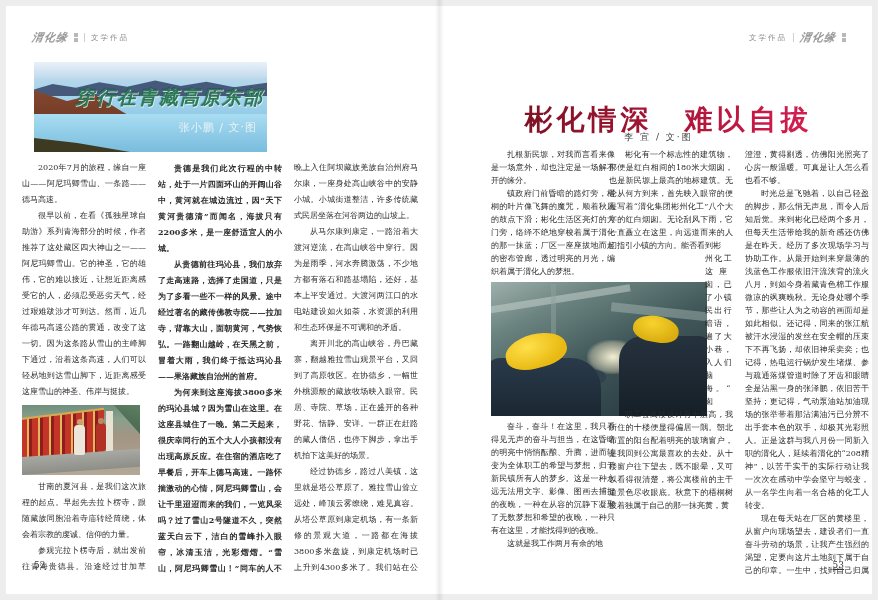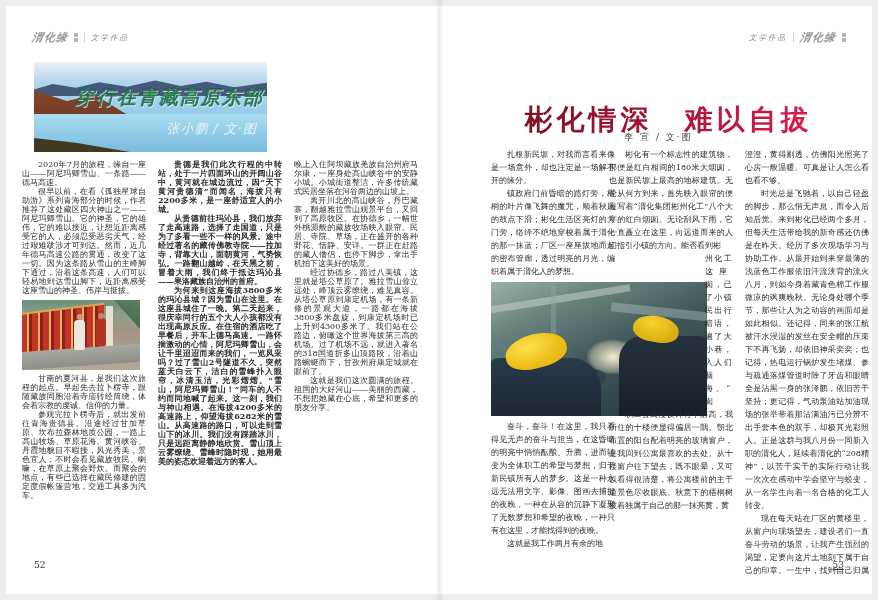--- a/index.html
+++ b/index.html
@@ -8,37 +8,37 @@
   .gutter{position:absolute;left:435px;top:0;width:9px;height:600px;background:linear-gradient(90deg,rgba(0,0,0,0) 0%,rgba(0,0,0,.07) 50%,rgba(0,0,0,0) 100%);}
   .page{position:absolute;top:0;width:439px;height:600px;}
   .page.left{left:0;} .page.right{left:439px;}
 
   
   .hdr{position:absolute;top:30px;display:flex;align-items:center;gap:6px;}
   .hdr-l{left:32px;} .hdr-r{right:32px;}
   .logo{font-style:italic;font-weight:bold;font-size:11px;color:#9a9a9a;letter-spacing:1px;transform:skewX(-8deg);}
   .logo-badge{width:4px;height:9px;background:linear-gradient(180deg,#b8b8b8 0 42%,#fff 42% 58%,#b8b8b8 58% 100%);}
   .hdr-div{width:1px;height:9px;background:#cfcfcf;}
-  .section{font-family:"Liberation Sans",sans-serif;font-size:7.5px;color:#8a8a8a;letter-spacing:2px;font-style:italic;}
+  .section{font-family:"Liberation Sans",sans-serif;font-size:7.5px;color:#8a8a8a;letter-spacing:2px;}
 
   
   .col{position:absolute;width:124px;overflow:hidden;}
-  .p{margin:0;text-align:justify;font-size:8px;line-height:9px;color:#2b2b2b;}
+  .p{margin:0;text-align:justify;font-size:8px;line-height:16px;color:#2b2b2b;}
   .rp .p{line-height:13px;}
   .ind{text-indent:16px;}
 
   
   .hero{position:absolute;left:34px;top:62px;width:233px;height:90px;overflow:hidden;background:linear-gradient(180deg,#cfe2f0 0%,#bcd8ec 16%,#a7d4ea 30%,#9ed2ec 45%,#8cc6e4 70%,#7db8d8 100%);}
   .hero-sky{position:absolute;left:0;top:0;width:100%;height:16px;background:linear-gradient(180deg,#e8f1f8,#c2daee);}
   .hero-mtn{position:absolute;left:0;top:12px;width:100%;height:22px;background:#47597a;clip-path:polygon(0 70%,8% 45%,18% 62%,28% 38%,40% 58%,52% 30%,63% 55%,74% 35%,86% 60%,100% 40%,100% 100%,0 100%);}
   .hero-hills{position:absolute;left:0;top:20px;width:110px;height:42px;background:linear-gradient(180deg,#8a4a30,#6e3a26);clip-path:polygon(0 20%,30% 45%,55% 30%,80% 70%,100% 100%,0 100%);}
   .hero-lake{position:absolute;left:0;top:52px;width:100%;height:38px;background:linear-gradient(180deg,#a9ddf2,#79bcdd);}
   .hero-fg{position:absolute;left:0;bottom:0;width:96px;height:20px;background:#3e3a22;clip-path:polygon(0 30%,45% 55%,100% 100%,0 100%);}
   .hero-title{position:absolute;right:3px;top:23px;font-size:19px;font-weight:bold;font-style:italic;letter-spacing:2px;color:#2b7a55;text-shadow:0.6px 0.6px 0 rgba(255,255,255,.75),-0.6px -0.6px 0 rgba(12,60,90,.35);white-space:nowrap;}
-  .hero-byline{position:absolute;right:10px;top:58px;font-size:13px;color:#e9f2f6;letter-spacing:1px;font-style:italic;}
+  .hero-byline{position:absolute;right:10px;top:58px;font-size:11px;color:#e9f2f6;letter-spacing:1px;}
 
   
   .pw{position:relative;width:118px;height:70px;margin:5px 0 4px 0;overflow:hidden;background:linear-gradient(180deg,#6f8f7c 0%,#8aa08d 20%,#a39484 45%,#b3a996 100%);}
   .pw-row{position:absolute;left:-4px;top:8px;width:86px;height:46px;background:repeating-linear-gradient(90deg,#8f1d1d 0 3px,#c33527 3px 9px,#e3b75c 9px 11px);transform:skewY(-7deg);border-top:2px solid #d8a94e;}
   .pw-stone{position:absolute;left:0;bottom:0;width:100%;height:18px;background:linear-gradient(180deg,#a9a9a3,#8e8e88);transform:skewY(-4deg);transform-origin:left bottom;}
   .pw-pillar{position:absolute;left:84px;top:6px;width:7px;height:44px;background:#e8e2d2;}
   .pw-person-white{position:absolute;left:52px;top:20px;width:11px;height:30px;background:#ece7da;border-radius:4px 4px 2px 2px;}
   .pw-person-white::before{content:"";position:absolute;left:2.5px;top:-6px;width:6px;height:6px;border-radius:50%;background:#caa177;}
   .pw-person-red{position:absolute;left:74px;top:18px;width:10px;height:28px;background:#b23326;border-radius:4px 4px 2px 2px;}
   .pw-person-red::before{content:"";position:absolute;left:2px;top:-5px;width:5.5px;height:5.5px;border-radius:50%;background:#b98a63;}
@@ -105,20 +105,21 @@
 
     <div class="col" style="left:158px;top:160px;height:415px;font-weight:bold;">
       <p class="p ind">贵德是我们此次行程的中转站，处于一片四面环山的开阔山谷中，黄河就在城边流过，因“天下黄河贵德清”而闻名，海拔只有2200多米，是一座舒适宜人的小城。</p>
       <p class="p ind">从贵德前往玛沁县，我们放弃了走高速路，选择了走国道，只是为了多看一些不一样的风景。途中经过著名的藏传佛教寺院——拉加寺，背靠大山，面朝黄河，气势恢弘。一路翻山越岭，在天黑之前，冒着大雨，我们终于抵达玛沁县——果洛藏族自治州的首府。</p>
       <p class="p ind">为何来到这座海拔3800多米的玛沁县城？因为雪山在这里。在这座县城住了一晚。第二天起来，很庆幸同行的五个大人小孩都没有出现高原反应。在住宿的酒店吃了早餐后，开车上德马高速。一路怀揣激动的心情，阿尼玛卿雪山，会让千里迢迢而来的我们，一览风采吗？过了雪山2号隧道不久，突然蓝天白云下，洁白的雪峰扑入眼帘，冰清玉洁，光彩熠熠。“雪山，阿尼玛卿雪山！”同车的人不约而同地喊了起来。这一刻，我们与神山相遇。在海拔4200多米的高速路上，仰望海拔6282米的雪山。从高速路的路口，可以走到雪山下的冰川。我们没有踩踏冰川，只是远距离静静地欣赏。雪山顶上云雾缭绕、雪峰时隐时现，她用最美的姿态欢迎着远方的客人。</p>
 
     </div>
 
     <div class="col" style="left:294px;top:160px;height:415px;">
       <p class="p">晚上入住阿坝藏族羌族自治州府马尔康，一座身处高山峡谷中的安静小城。小城街道整洁，许多传统藏式民居坐落在河谷两边的山坡上。</p>
+      <p class="p ind">从马尔康到康定，一路沿着大渡河逆流，在高山峡谷中穿行。因为是雨季，河水奔腾激荡，不少地方都有落石和路基塌陷，还好，基本上平安通过。大渡河两江口的水电站建设如火如荼，水资源的利用和生态环保是不可调和的矛盾。</p>
       <p class="p ind">离开川北的高山峡谷，丹巴藏寨，翻越雅拉雪山观景平台，又回到了高原牧区。在协德乡，一幅世外桃源般的藏族牧场映入眼帘。民居、寺院、草场，正在盛开的各种野花、恬静、安详。一群正在赶路的藏人僧侣，也停下脚步，拿出手机拍下这美好的场景。</p>
       <p class="p ind">经过协德乡，路过八美镇，这里就是塔公草原了。雅拉雪山耸立远处，峰顶云雾缭绕，难见真容。从塔公草原到康定机场，有一条新修的景观大道，一路都在海拔3800多米盘旋，到康定机场时已上升到4300多米了。我们站在公路边，俯瞰这个世界海拔第三高的机场。过了机场不远，就进入著名的318国道折多山顶路段，沿着山路蜿蜒而下，甘孜州府康定城就在眼前了。</p>
       <p class="p ind">这就是我们这次圆满的旅程。祖国的大好河山——美丽的西藏，不想把她藏在心底，希望和更多的朋友分享。</p>
     </div>
 
     <div class="pagenum pn-l">52</div>
   </div>
 
   <div class="gutter"></div>
 

